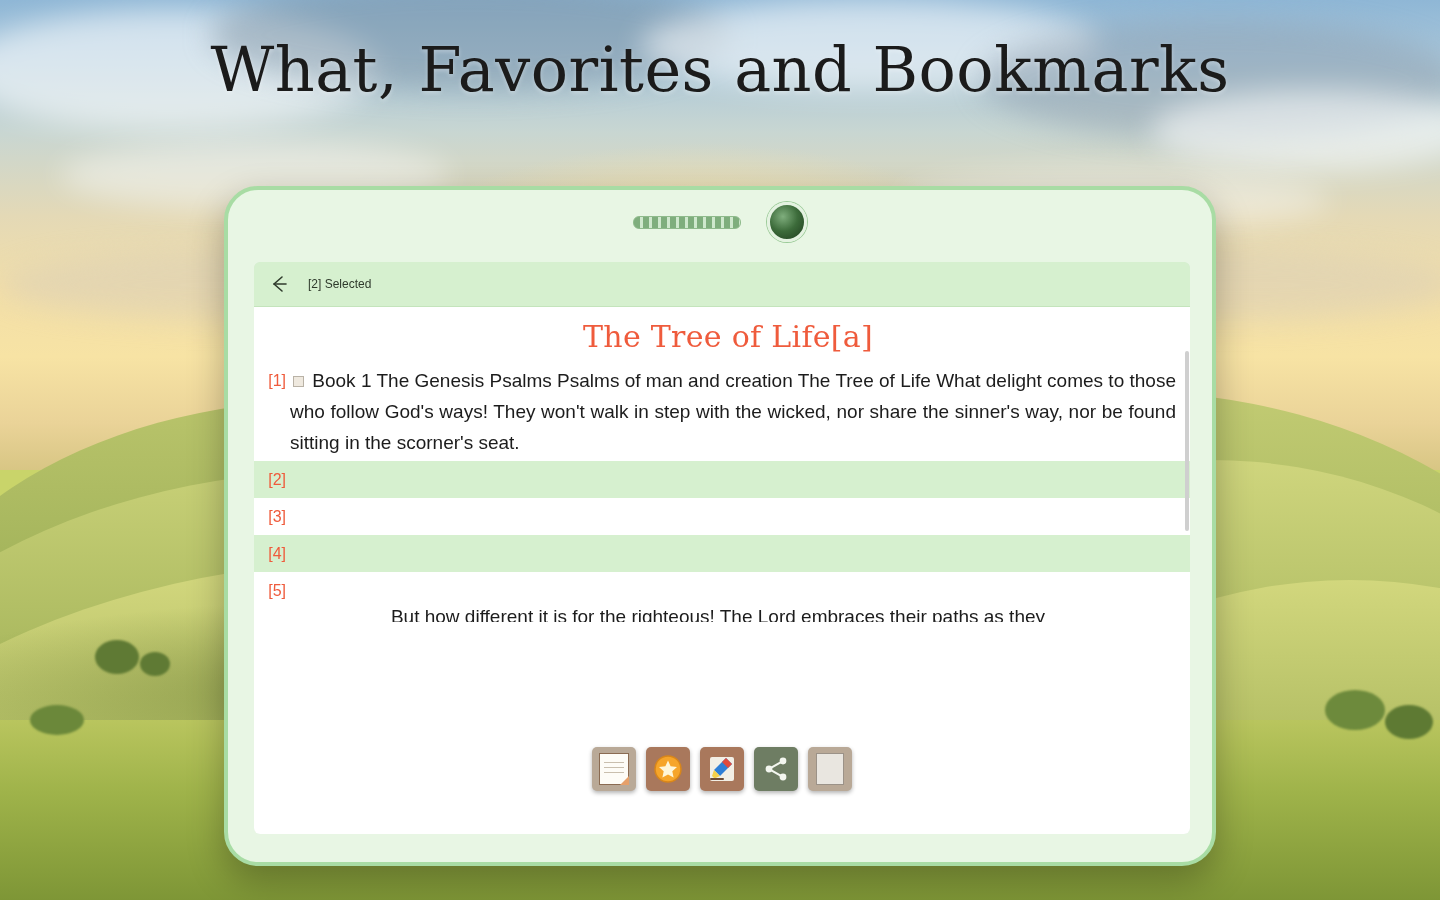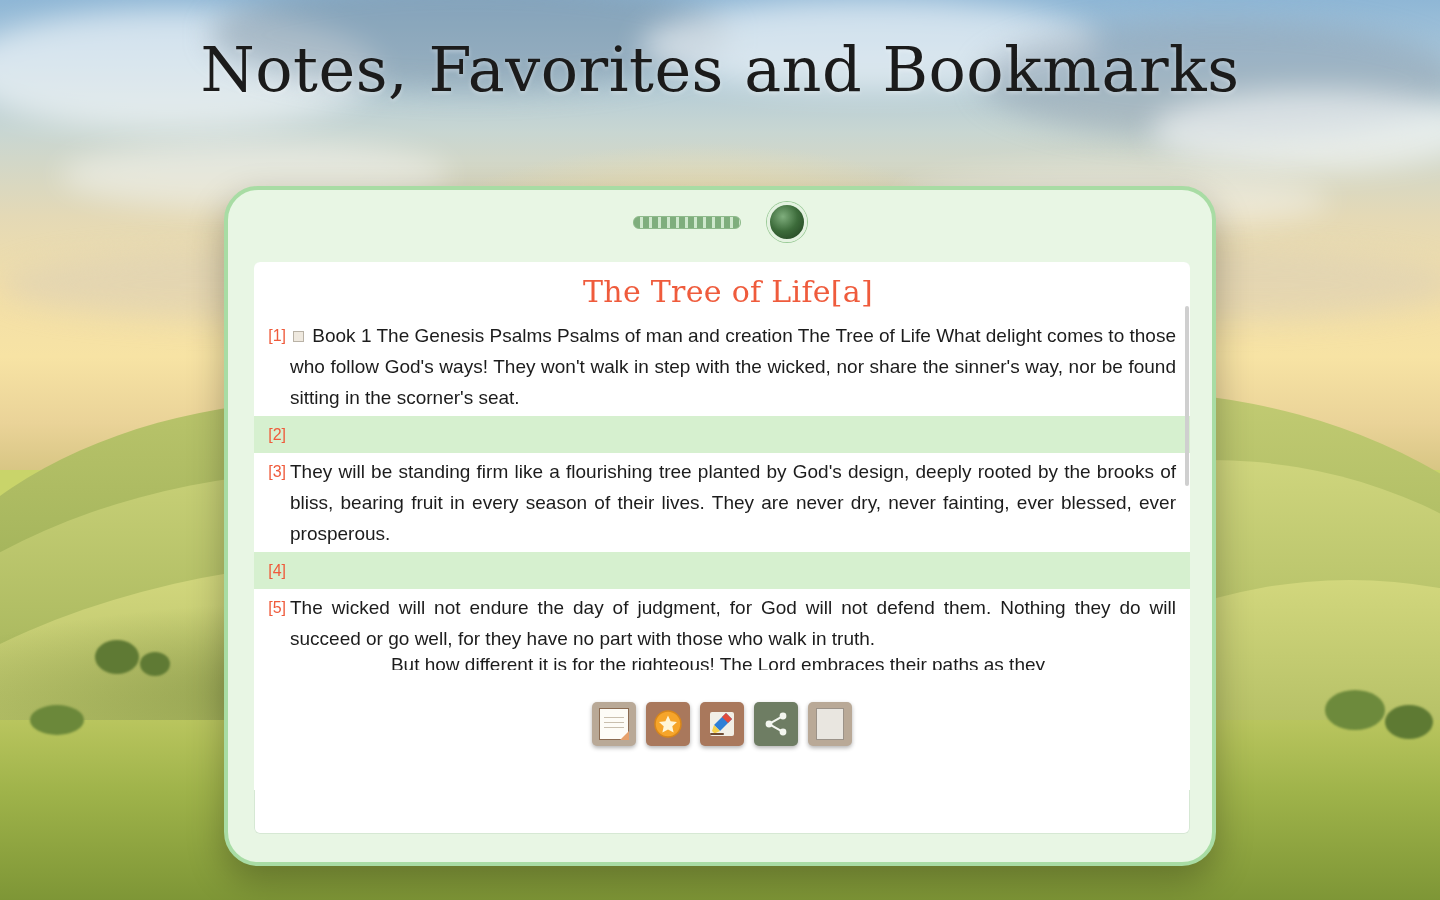--- a/index.html
+++ b/index.html
@@ -329,30 +329,39 @@
   <div class="hill hill-near2"></div>
   <div class="field-shadow"></div>
   <div class="field-front"></div>
   <div class="tree t1"></div>
   <div class="tree t2"></div>
   <div class="tree t3"></div>
   <div class="tree t4"></div>
   <div class="tree t5"></div>
 </div>
 
-<div class="page-title">Notes, Favorites and Bookmarks</div>
+<div class="page-title">What, Favorites and Bookmarks</div>
 
 <div class="tablet">
   <div class="tablet-bezel-top">
     <div class="speaker"></div>
     <div class="camera"></div>
   </div>
 
   <div class="screen">
 
+    <div class="appbar">
+      <span class="back-arrow">
+        <svg width="22" height="22" viewBox="0 0 22 22">
+          <path d="M14 4 L6 11 L14 18" fill="none" stroke="#2f3a2c" stroke-width="1.6" stroke-linecap="round" stroke-linejoin="round"></path>
+          <path d="M6 11 H18" stroke="#2f3a2c" stroke-width="1.6" stroke-linecap="round"></path>
+        </svg>
+      </span>
+      <span class="appbar-title">[2] Selected</span>
+    </div>
 
     <div class="reader">
 
       <div class="chapter-title">
         <span>The Tree of Life</span><span class="ref">[a]</span>
       </div>
 
       <div class="verse">
         <span class="verse-num">[1]</span>
         <span class="verse-text">
@@ -360,30 +369,28 @@
           <span>Book 1 The Genesis Psalms Psalms of man and creation The Tree of Life What delight comes to those  who follow God's ways!  They won't walk in step with the wicked, nor share the sinner's way, nor be found sitting in the scorner's seat.</span>
         </span>
       </div>
 
       <div class="verse highlight">
         <span class="verse-num">[2]</span>
       </div>
 
       <div class="verse">
         <span class="verse-num">[3]</span>
-        <span class="verse-text">They will be standing firm like a flourishing tree planted by God's design, deeply rooted by the brooks of bliss, bearing fruit in every season of their lives. They are never dry, never fainting, ever blessed, ever prosperous.</span>
       </div>
 
       <div class="verse highlight">
         <span class="verse-num">[4]</span>
       </div>
 
       <div class="verse">
         <span class="verse-num">[5]</span>
-        <span class="verse-text">The wicked will not endure the day of judgment, for God will not defend them. Nothing they do will succeed or go well, for they have no part with those who walk in truth.</span>
       </div>
 
       <div class="verse-cut">But how different it is for the righteous! The Lord embraces their paths as they</div>
 
       <div class="scroll-track"></div>
 
       <div class="action-bar">
 
         <div class="action-btn grey">
           <span class="note-page">

